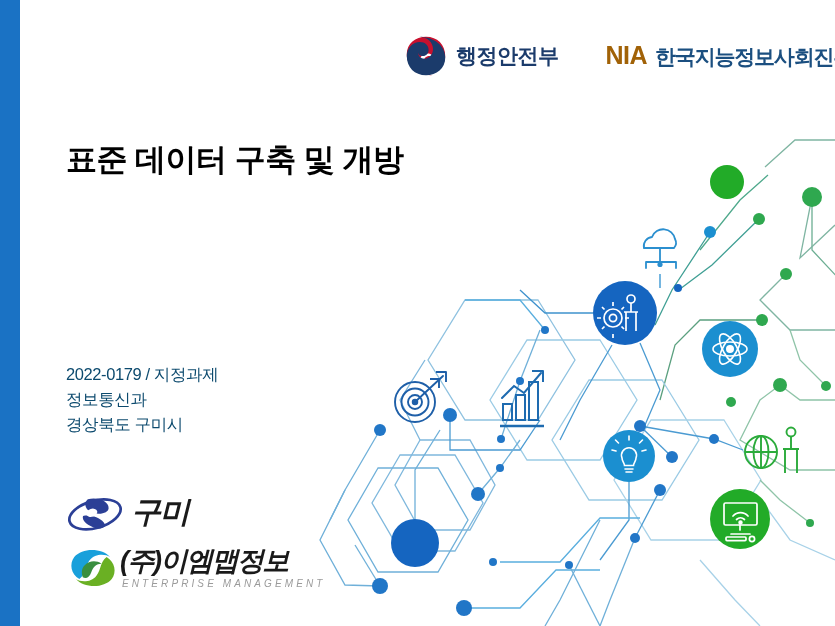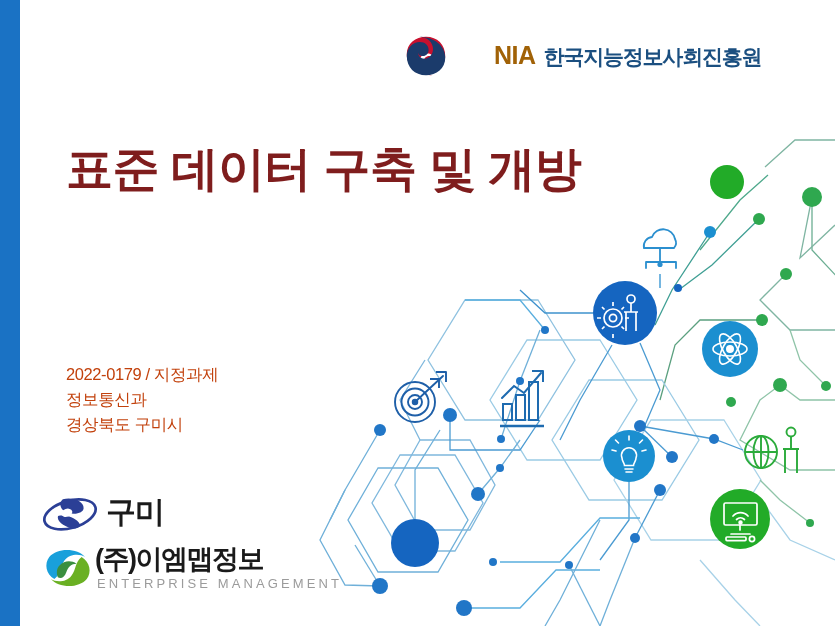--- a/index.html
+++ b/index.html
@@ -83,50 +83,51 @@
   }
   .eyebrow {
     font-size: 25px;
     color: #2e6398;
     letter-spacing: -0.5px;
     line-height: 1.1;
     margin: 0 0 6px 0;
     font-weight: 400;
   }
   .main-title {
-    font-size: 47px;
-    font-weight: 700;
-    color: #7f1d1d;
+    font-size: 31px;
+    font-weight: 700;
+    color: #000000;
     letter-spacing: -0.5px;
     line-height: 1.12;
     margin: 0;
     white-space: nowrap;
   }
 
   
   .meta-block {
     position: absolute;
     left: 66px;
     top: 362px;
     z-index: 5;
   }
   .meta-line {
     font-size: 16.5px;
-    color: #c2410c;
+    color: #0c4a6e;
     line-height: 1.52;
     letter-spacing: -0.4px;
     white-space: nowrap;
   }
 
   
   .footer-logos {
     position: absolute;
-    left: 42px;
+    left: 67px;
     top: 487px;
     z-index: 5;
+    font-style: italic;
   }
   .gumi-logo {
     display: flex;
     align-items: center;
     gap: 8px;
     height: 50px;
   }
   .gumi-mark { width: 56px; height: 40px; flex: 0 0 auto; }
   .gumi-text {
     font-size: 30px;
@@ -144,21 +145,21 @@
   .em-mark { width: 52px; height: 46px; flex: 0 0 auto; }
   .em-textwrap { display: flex; flex-direction: column; }
   .em-text {
     font-size: 27px;
     font-weight: 700;
     color: #1a1a1a;
     letter-spacing: -1.5px;
     line-height: 1.05;
   }
   .em-sub {
-    font-size: 13px;
+    font-size: 10px;
     color: #9b9b9b;
     letter-spacing: 3.1px;
     margin-top: 2px;
     margin-left: 2px;
   }
 
   
   .network {
     position: absolute;
     right: 0;
@@ -346,20 +347,21 @@
 
     <div class="molit-logo">
       <svg class="taeguk" viewBox="0 0 48 48">
         <path d="M24 2 C37 2 46 11 46 24 C46 33 39 40 31 40 C25 40 21 36 21 31 C21 27 24 24 28 24
                  C31 24 33 26 33 28 C33 24 30 21 26 21 C20 21 16 26 16 32 C16 40 23 46 32 46
                  C15 46 2 36 2 22 C2 10 12 2 24 2 Z" fill="#c8102e"></path>
         <path d="M24 46 C11 46 2 37 2 24 C2 15 9 8 17 8 C23 8 27 12 27 17 C27 21 24 24 20 24
                  C17 24 15 22 15 20 C15 24 18 27 22 27 C28 27 32 22 32 16 C32 8 25 2 16 2
                  C33 2 46 12 46 26 C46 38 36 46 24 46 Z" fill="#1b3b6b"></path>
       </svg>
+      <span class="molit-text">행정안전부</span>
     </div>
 
     <div class="nia-logo">
       <span class="nia-mark">NIA</span>
       <span class="nia-text">한국지능정보사회진흥원</span>
     </div>
   </div>
 
   <div class="title-block">
     <div class="main-title">표준 데이터 구축 및 개방</div>

